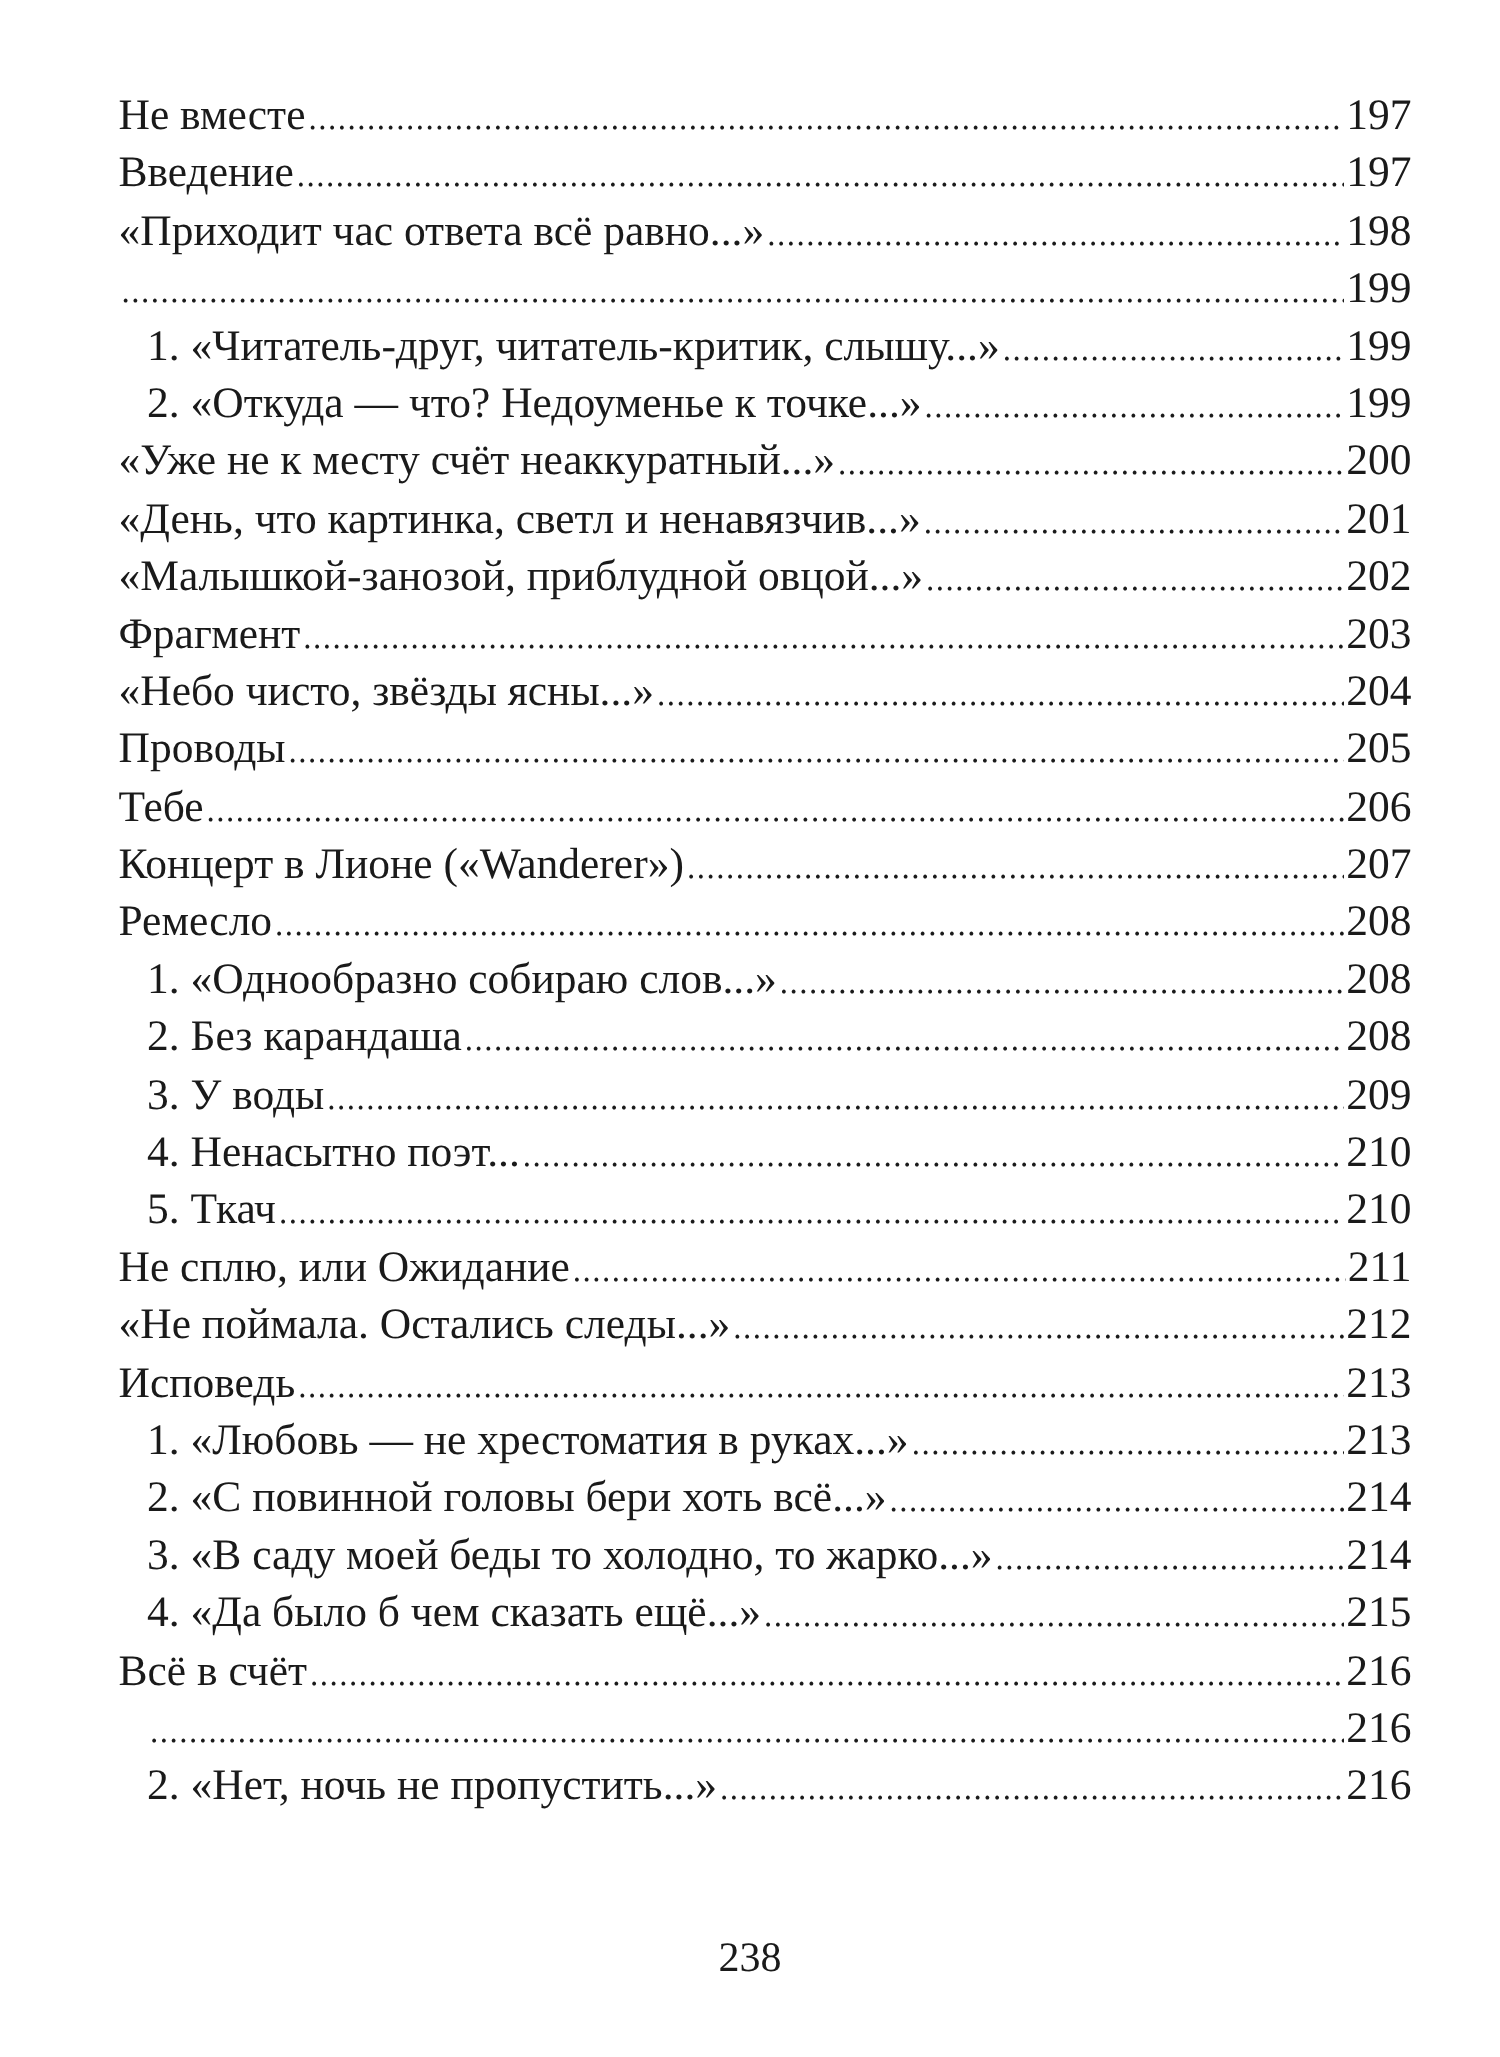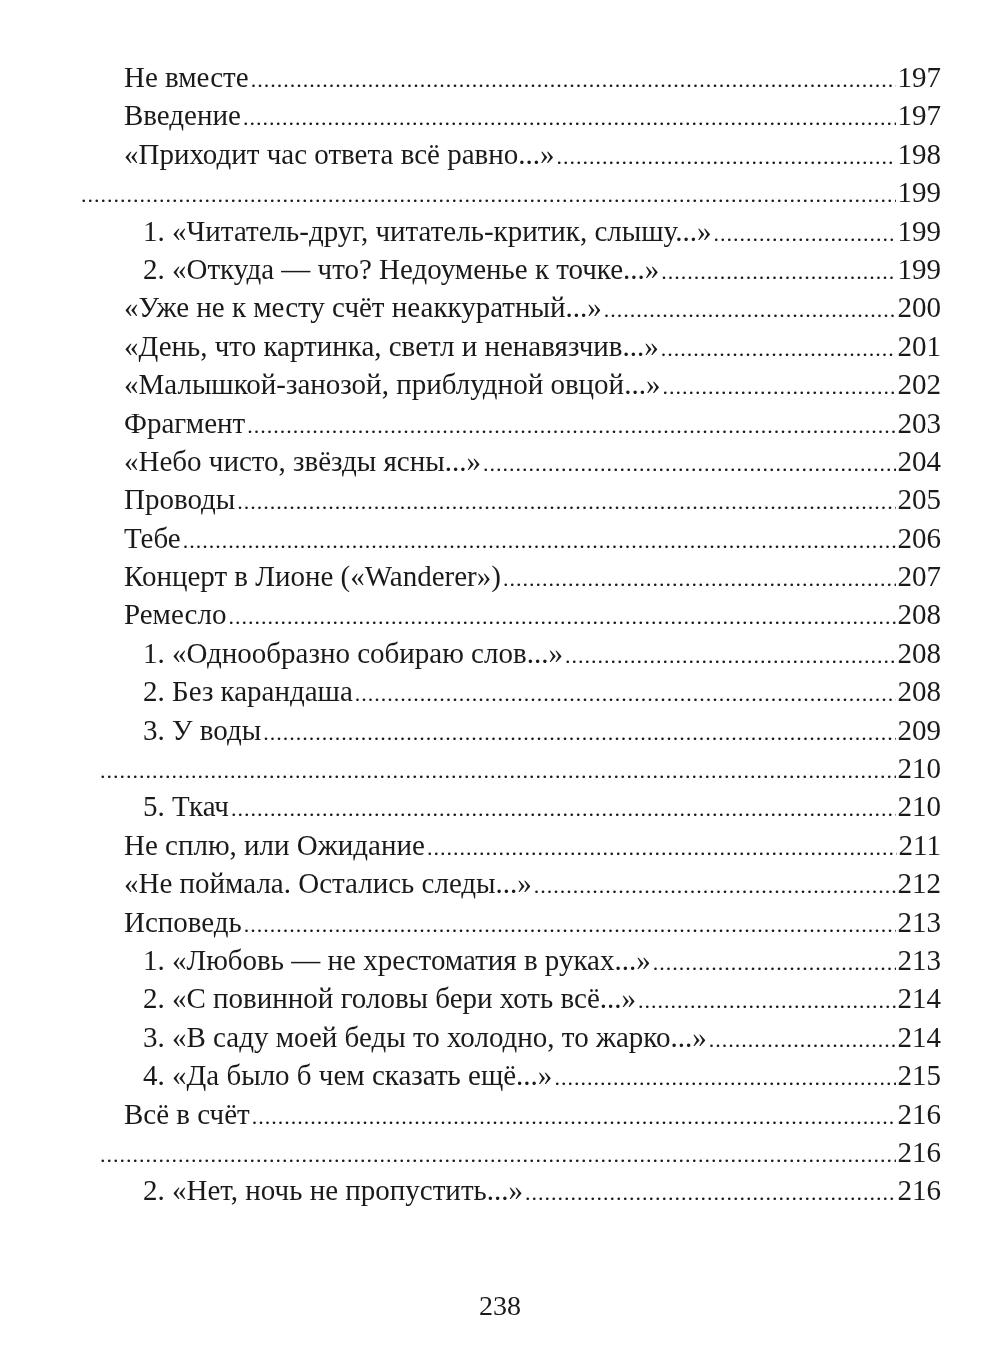--- a/index.html
+++ b/index.html
@@ -1,20 +1,20 @@
 <!DOCTYPE html>
 <html><head>
 <meta charset="utf-8">
 <style>
   html, body { margin: 0; padding: 0; background: #ffffff; }
   body { width: 1000px; height: 1371px; position: relative; overflow: hidden; font-family: "Liberation Serif", "DejaVu Serif", serif; color: #1a1a1a; }
   .toc { position: absolute; left: 79px; top: 58px; width: 862px; }
   .row { display: flex; align-items: baseline; height: 38.4px; font-size: 29px; line-height: 38.4px; white-space: nowrap; }
   .row.sub { padding-left: 19px; }
-  .title { flex: 0 0 auto; margin-left: 45px; }
+  .title { flex: 0 0 auto; }
   .dots { flex: 1 1 auto; overflow: hidden; margin: 0 2px; letter-spacing: 1px; font-size: 22px; }
   .dots::after { content: "........................................................................................................................................................................................................"; }
   .page { flex: 0 0 auto; text-align: center; }
   .pagenum { position: absolute; left: 0; width: 1000px; top: 1290px; text-align: center; font-size: 28px; }
 </style>
 </head>
 <body>
 
 <div class="toc" id="toc">
     <div class="row">
@@ -100,20 +100,21 @@
       <span class="title">2. Без карандаша</span>
       <span class="dots"></span>
       <span class="page">208</span>
     </div>
     <div class="row sub">
       <span class="title">3. У воды</span>
       <span class="dots"></span>
       <span class="page">209</span>
     </div>
     <div class="row sub">
+      <span class="title">4. Ненасытно поэт...</span>
       <span class="dots"></span>
       <span class="page">210</span>
     </div>
     <div class="row sub">
       <span class="title">5. Ткач</span>
       <span class="dots"></span>
       <span class="page">210</span>
     </div>
     <div class="row">
       <span class="title">Не сплю, или Ожидание</span>

